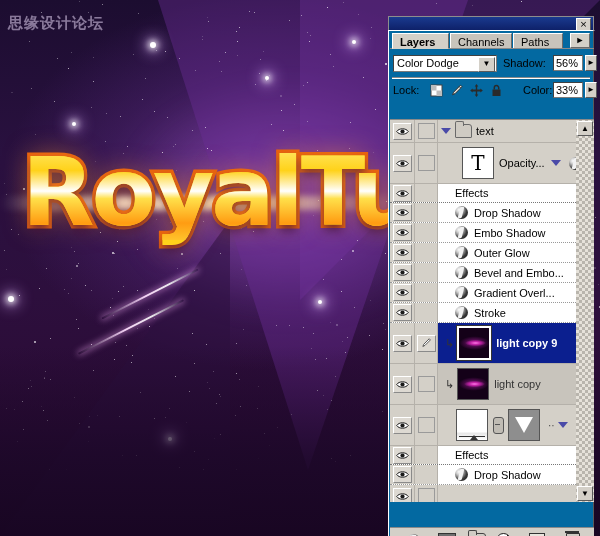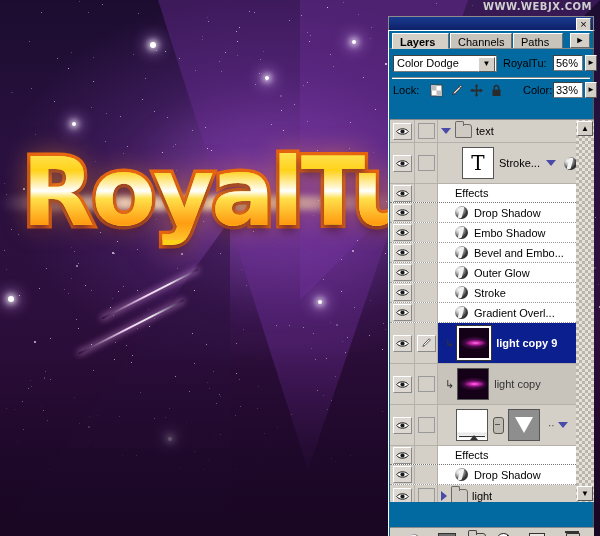--- a/index.html
+++ b/index.html
@@ -679,48 +679,48 @@
         <div class="bigstar" style="left: 40px; top: 200px; width: 4px; height: 4px;"></div>
         <div class="streak" style="left: 72px; top: 326px; width: 118px; transform: rotate(-27deg);"></div>
         <div class="streak" style="left: 96px; top: 293px; width: 108px; transform: rotate(-27deg);"></div>
       </div>
     <div class="vshape darkbottom"></div>
 
     <div id="textbeam"></div>
     <div id="headline">RoyalTu</div>
     <div id="headline-fill">RoyalTu</div>
 
+    <div class="wm" id="wm-left-cn">思缘设计论坛</div>
   </div>
 
   <div id="panel">
 
     <div id="titlebar">
       <div id="closebtn">×</div>
     </div>
 
     <div id="wm-right">
-      <div id="wm-right-url">WWW.WEBJX.COM</div>
     </div>
 
     <div id="panelbody">
 
       <div id="tabs">
         <div class="tab active" id="tab0">Layers</div>
         <div class="tab" id="tab1">Channels</div>
         <div class="tab" id="tab2">Paths</div>
         <div id="tabarrow">►</div>
       </div>
       <div id="tabsline"></div>
 
       <div class="row" style="margin-top:4px;">
         <div id="blendsel">
           <span>Color Dodge</span>
           <div id="blendarrow">▼</div>
         </div>
-        <div id="opacity-label">RoyalTu:</div>
+        <div id="opacity-label">Shadow:</div>
         <div id="opacity-box">56%</div>
         <div id="opacity-arrow">►</div>
       </div>
       <div id="sepline"></div>
 
       <div class="row">
         <div id="lock-label">Lock:</div>
         <div class="lockicon" style="left:36px;">
           <svg width="15" height="15" viewBox="0 0 15 15">
             <rect x="2" y="2" width="11" height="11" fill="#fff" stroke="#444"></rect>
@@ -786,21 +786,21 @@
                   </span>
                 </span>
               </div>
               <div class="linkcell">
                 <span class="emptybox"></span>
               </div>
               <div class="content" style="padding-left: 24px;">
                 <div class="thumb">
                   <span class="thumb-T">T</span>
                 </div>
-                <span class="lname">Stroke...</span>
+                <span class="lname">Opacity...</span>
                 <div class="tri tri-down" style="margin-left: 6px;"></div>
                 <span class="fxball inline"></span>
               </div>
             </div>
             <div class="lrow fxhead">
               <div class="eyecell">
                 <span class="eyebox">
                   <span class="eye">
                     <svg width="13" height="9" viewBox="0 0 13 9">
                       <path d="M0.7 4.5 C3 0.9 10 0.9 12.3 4.5 C10 8.1 3 8.1 0.7 4.5 Z" fill="#fff" stroke="#1a1a1a" stroke-width="1"></path>
@@ -855,72 +855,72 @@
                     <svg width="13" height="9" viewBox="0 0 13 9">
                       <path d="M0.7 4.5 C3 0.9 10 0.9 12.3 4.5 C10 8.1 3 8.1 0.7 4.5 Z" fill="#fff" stroke="#1a1a1a" stroke-width="1"></path>
                       <circle cx="6.5" cy="4.5" r="2.1" fill="#1a1a1a"></circle>
                     </svg>
                   </span>
                 </span>
               </div>
               <div class="linkcell"></div>
               <div class="content white">
                 <span class="fxball"></span>
-                <span class="fxname">Bevel and Embo...</span>
+                <span class="fxname">Outer Glow</span>
               </div>
             </div>
             <div class="lrow fx">
               <div class="eyecell">
                 <span class="eyebox">
                   <span class="eye">
                     <svg width="13" height="9" viewBox="0 0 13 9">
                       <path d="M0.7 4.5 C3 0.9 10 0.9 12.3 4.5 C10 8.1 3 8.1 0.7 4.5 Z" fill="#fff" stroke="#1a1a1a" stroke-width="1"></path>
                       <circle cx="6.5" cy="4.5" r="2.1" fill="#1a1a1a"></circle>
                     </svg>
                   </span>
                 </span>
               </div>
               <div class="linkcell"></div>
               <div class="content white">
                 <span class="fxball"></span>
-                <span class="fxname">Outer Glow</span>
+                <span class="fxname">Bevel and Embo...</span>
+              </div>
+            </div>
+            <div class="lrow fx">
+              <div class="eyecell">
+                <span class="eyebox">
+                  <span class="eye">
+                    <svg width="13" height="9" viewBox="0 0 13 9">
+                      <path d="M0.7 4.5 C3 0.9 10 0.9 12.3 4.5 C10 8.1 3 8.1 0.7 4.5 Z" fill="#fff" stroke="#1a1a1a" stroke-width="1"></path>
+                      <circle cx="6.5" cy="4.5" r="2.1" fill="#1a1a1a"></circle>
+                    </svg>
+                  </span>
+                </span>
+              </div>
+              <div class="linkcell"></div>
+              <div class="content white">
+                <span class="fxball"></span>
+                <span class="fxname">Gradient Overl...</span>
               </div>
             </div>
             <div class="lrow fx">
               <div class="eyecell">
                 <span class="eyebox">
                   <span class="eye">
                     <svg width="13" height="9" viewBox="0 0 13 9">
                       <path d="M0.7 4.5 C3 0.9 10 0.9 12.3 4.5 C10 8.1 3 8.1 0.7 4.5 Z" fill="#fff" stroke="#1a1a1a" stroke-width="1"></path>
                       <circle cx="6.5" cy="4.5" r="2.1" fill="#1a1a1a"></circle>
                     </svg>
                   </span>
                 </span>
               </div>
               <div class="linkcell"></div>
               <div class="content white">
                 <span class="fxball"></span>
                 <span class="fxname">Stroke</span>
-              </div>
-            </div>
-            <div class="lrow fx">
-              <div class="eyecell">
-                <span class="eyebox">
-                  <span class="eye">
-                    <svg width="13" height="9" viewBox="0 0 13 9">
-                      <path d="M0.7 4.5 C3 0.9 10 0.9 12.3 4.5 C10 8.1 3 8.1 0.7 4.5 Z" fill="#fff" stroke="#1a1a1a" stroke-width="1"></path>
-                      <circle cx="6.5" cy="4.5" r="2.1" fill="#1a1a1a"></circle>
-                    </svg>
-                  </span>
-                </span>
-              </div>
-              <div class="linkcell"></div>
-              <div class="content white">
-                <span class="fxball"></span>
-                <span class="fxname">Gradient Overl...</span>
               </div>
             </div>
             <div class="lrow tall sel">
               <div class="eyecell">
                 <span class="eyebox">
                   <span class="eye">
                     <svg width="13" height="9" viewBox="0 0 13 9">
                       <path d="M0.7 4.5 C3 0.9 10 0.9 12.3 4.5 C10 8.1 3 8.1 0.7 4.5 Z" fill="#fff" stroke="#1a1a1a" stroke-width="1"></path>
                       <circle cx="6.5" cy="4.5" r="2.1" fill="#1a1a1a"></circle>
                     </svg>
@@ -1024,25 +1024,20 @@
                   <span class="eye">
                     <svg width="13" height="9" viewBox="0 0 13 9">
                       <path d="M0.7 4.5 C3 0.9 10 0.9 12.3 4.5 C10 8.1 3 8.1 0.7 4.5 Z" fill="#fff" stroke="#1a1a1a" stroke-width="1"></path>
                       <circle cx="6.5" cy="4.5" r="2.1" fill="#1a1a1a"></circle>
                     </svg>
                   </span>
                 </span>
               </div>
               <div class="linkcell">
                 <span class="emptybox"></span>
-              </div>
-              <div class="content">
-                <div class="tri tri-right"></div>
-                <div class="folder"></div>
-                <span class="lname">light</span>
               </div>
             </div>
           </div>
       </div>
 
       <div id="bottombar">
         <div class="bbtn" id="bbfirst">
           <span class="b-fx"></span>
             <span class="caret">▼</span>
         </div>

